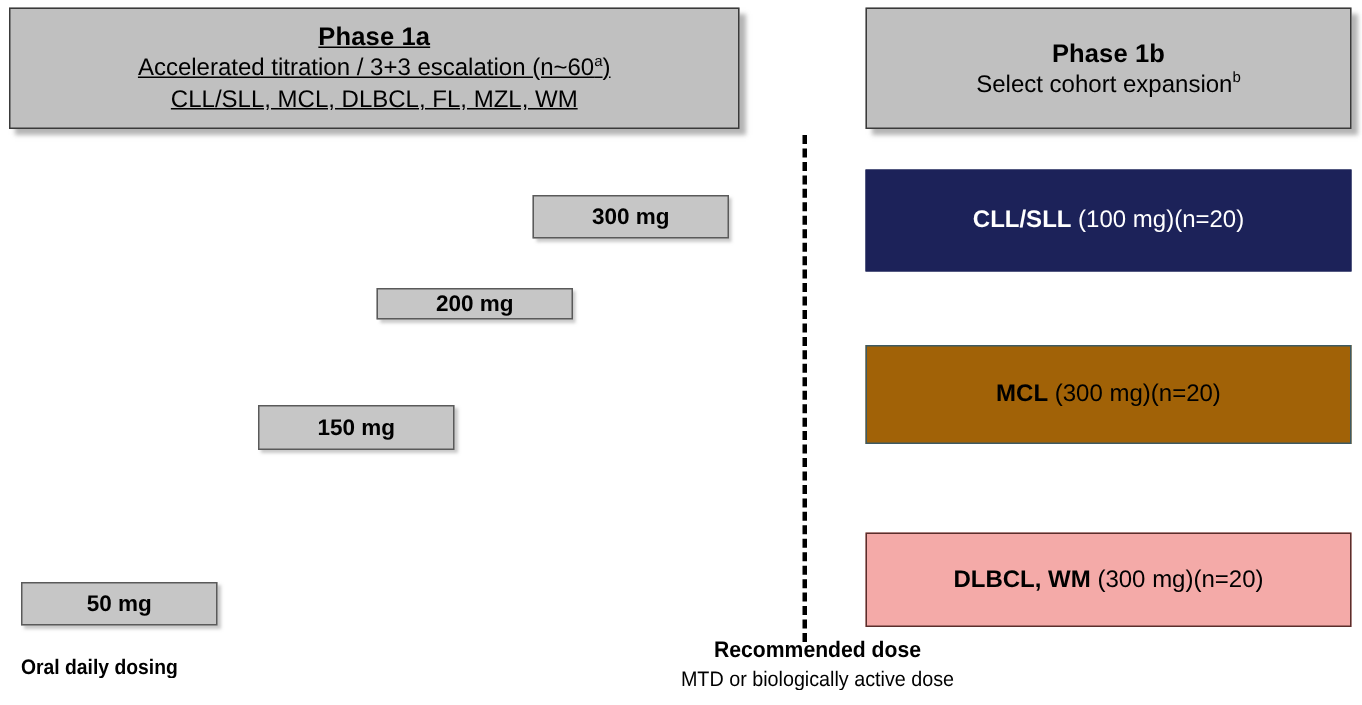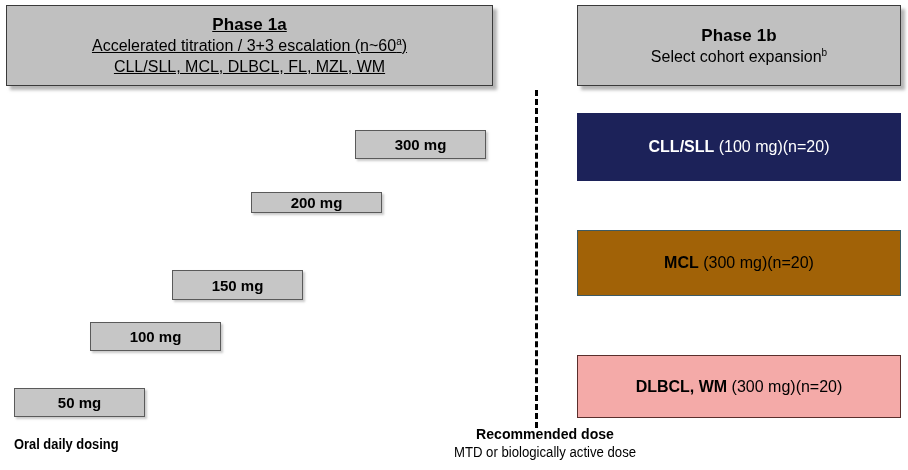--- a/index.html
+++ b/index.html
@@ -176,21 +176,20 @@
     <div class="phase-line"><span>Accelerated titration / 3+3 escalation (n~60</span><sup class="note">a</sup><span>)</span></div>
     <div class="phase-line">CLL/SLL, MCL, DLBCL, FL, MZL, WM</div>
   </div>
 
   <div class="phase-box" id="phase1b-box">
     <div class="phase-title">Phase 1b</div>
     <div class="phase-line"><span>Select cohort expansion</span><sup class="note">b</sup></div>
   </div>
 
   <div class="dose-box" style="left:14px; top:388px; width:131px; height:29px;">50 mg</div>
-  <div class="dose-box" style="left:90px; top:322px; width:131px; height:29px;">100 mg</div>
   <div class="dose-box" style="left:172px; top:270px; width:131px; height:30px;">150 mg</div>
   <div class="dose-box" style="left:251px; top:192px; width:131px; height:21px;">200 mg</div>
   <div class="dose-box" style="left:355px; top:130px; width:131px; height:29px;">300 mg</div>
 
   <div id="divider"></div>
 
   <div class="cohort-box" id="cohort-cll">
     <div><span class="cohort-name">CLL/SLL</span><span class="cohort-dose"> (100 mg)</span></div>
     <div class="cohort-n">(n=20)</div>
   </div>

